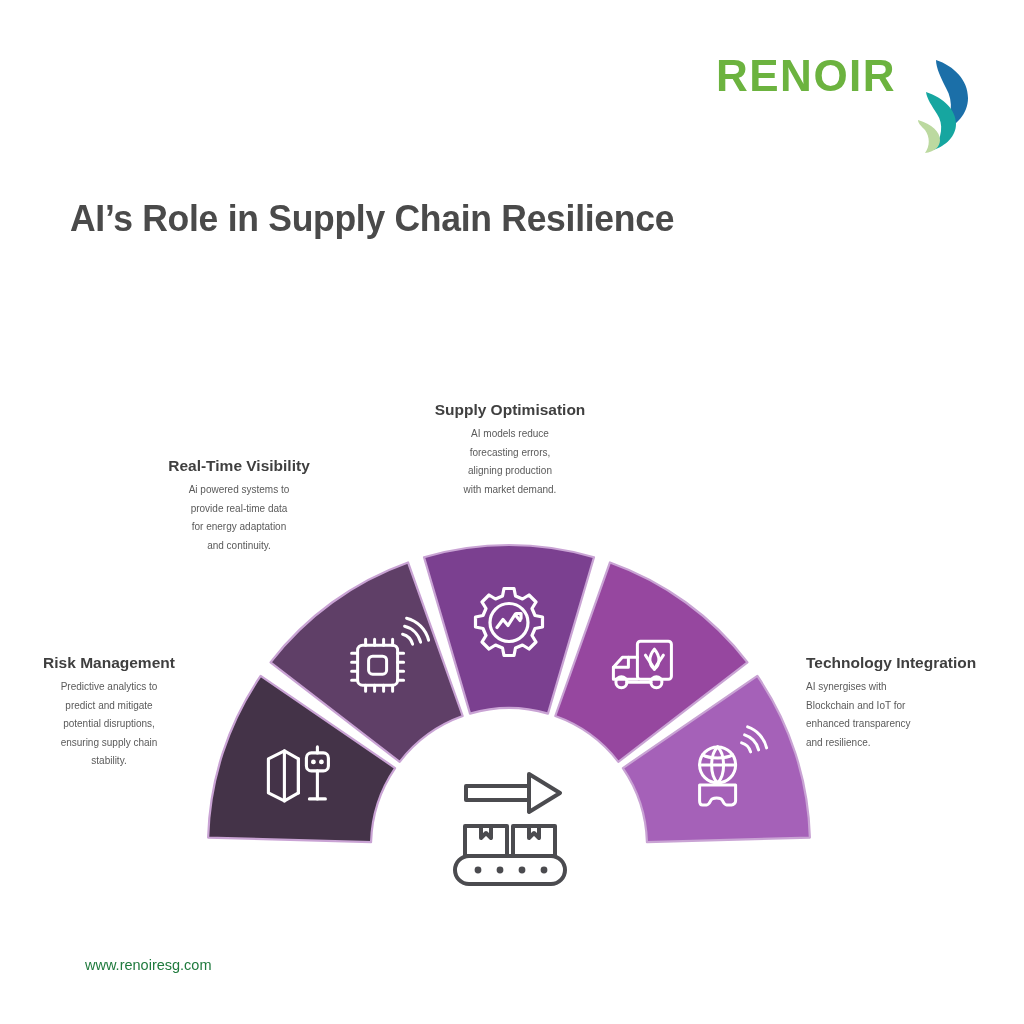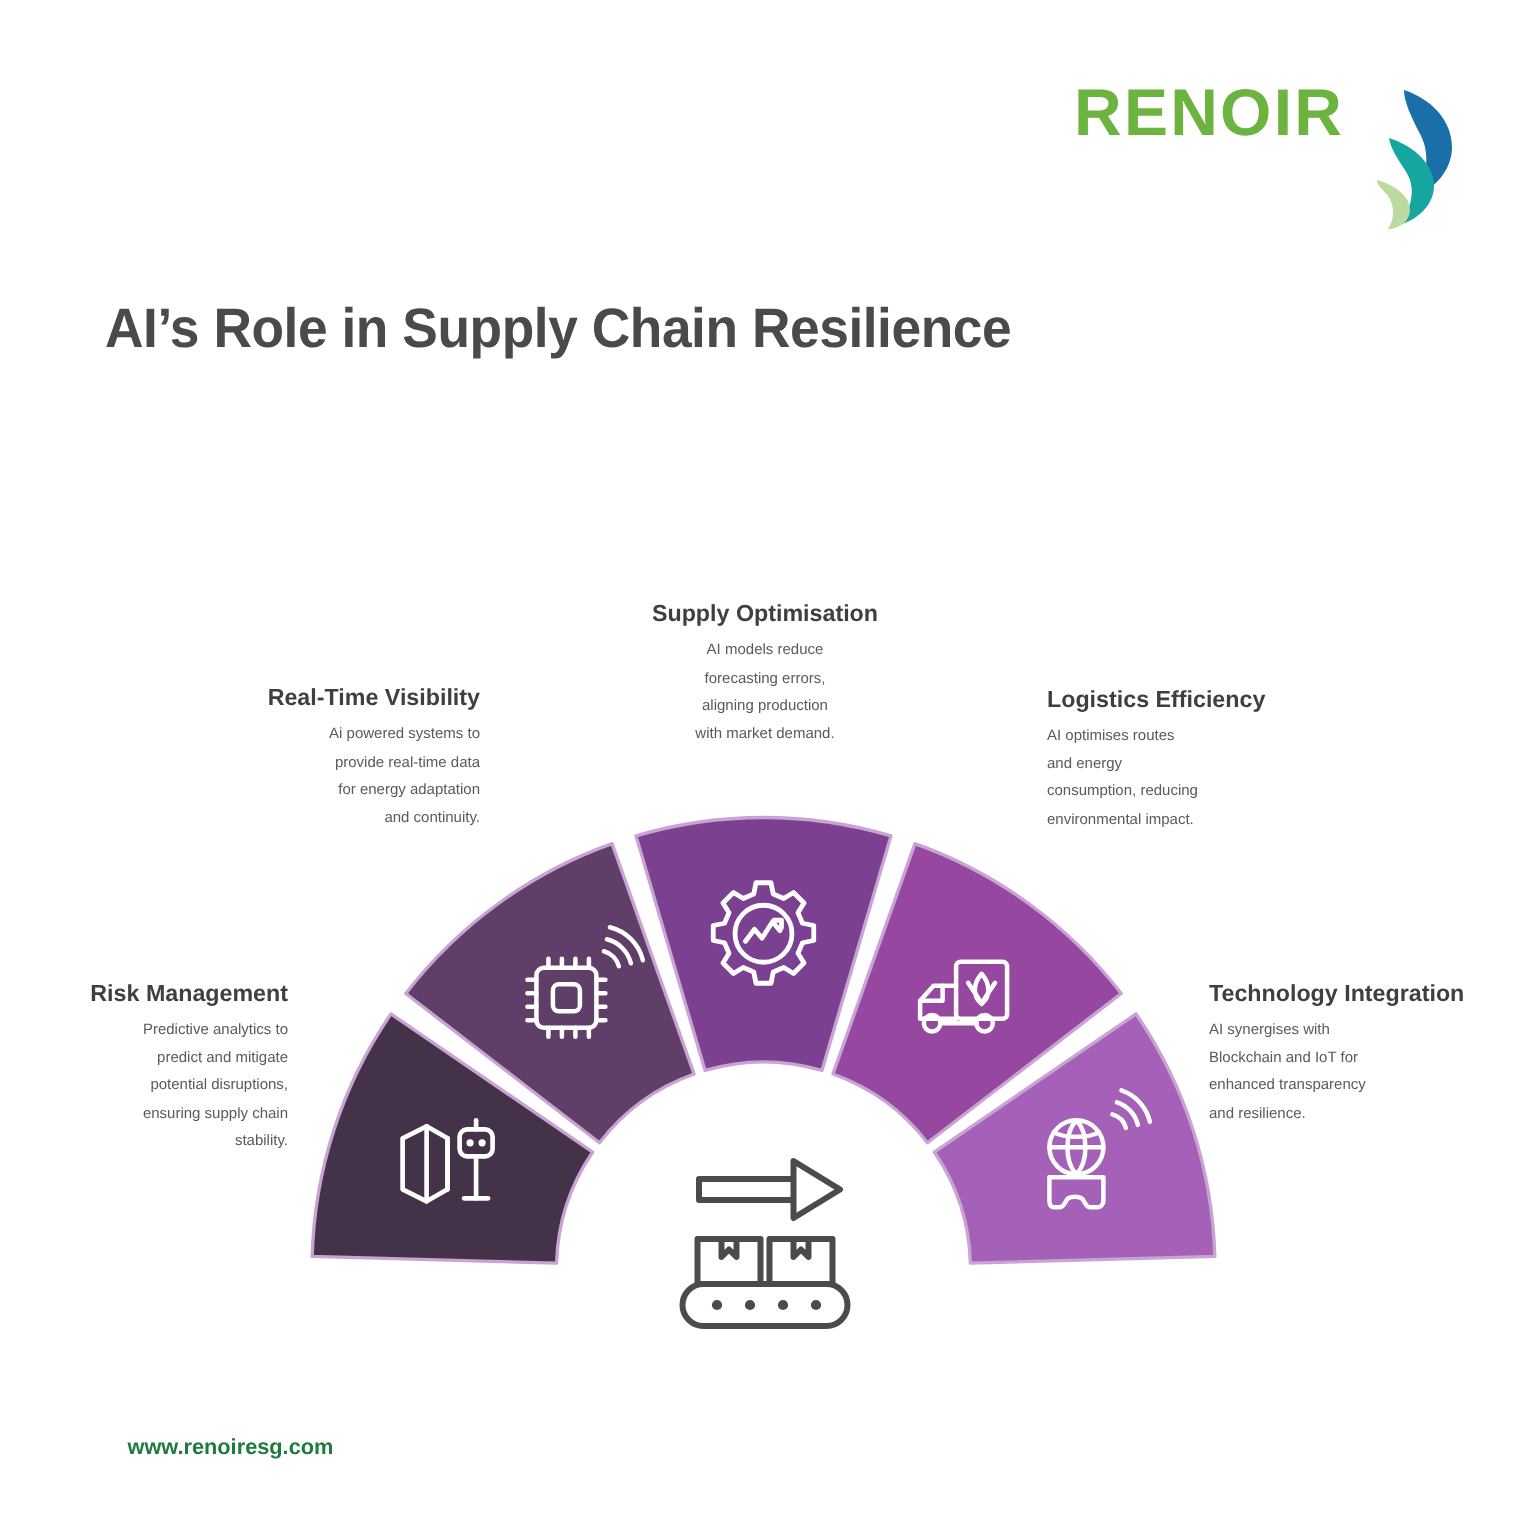--- a/index.html
+++ b/index.html
@@ -83,37 +83,37 @@
     color: #3f3f3f;
     margin-bottom: 4px;
   }
   .callout .c-body {
     font-family: "Liberation Sans", sans-serif;
     font-size: 10px;
     line-height: 18.6px;
     color: #5a5a5a;
     white-space: pre-line;
   }
-  .align-right { text-align: right; }
+  .align-right { text-align: center; }
   .align-left  { text-align: left; }
   .align-center{ text-align: center; }
 
   #callout-risk       { left: 26px;  top: 652px; width: 166px; }
   #callout-realtime   { left: 158px; top: 455px; width: 162px; }
   #callout-demand     { left: 428px; top: 399px; width: 164px; }
   #callout-logistics  { left: 698px; top: 456px; width: 172px; }
   #callout-technology { left: 806px; top: 652px; width: 172px; }
 
   
   #footer-url {
     position: absolute;
     left: 85px;
     top: 957px;
     font-family: "Liberation Sans", sans-serif;
-    font-weight: bold;
+    font-weight: normal;
     font-size: 14.5px;
     color: #1f7a3d;
   }
 </style>
 </head>
 <body>
 
 <div id="page">
 
   <div id="logo">
@@ -229,28 +229,20 @@
 
   <div class="callout align-center" id="callout-demand">
     <div class="c-title">Supply
 Optimisation</div>
     <div class="c-body">AI models reduce
 forecasting errors,
 aligning production
 with market demand.</div>
   </div>
 
-  <div class="callout align-left" id="callout-logistics">
-    <div class="c-title">Logistics
-Efficiency</div>
-    <div class="c-body">AI optimises routes
-and energy
-consumption, reducing
-environmental impact.</div>
-  </div>
 
   <div class="callout align-left" id="callout-technology">
     <div class="c-title">Technology
 Integration</div>
     <div class="c-body">AI synergises with
 Blockchain and IoT for
 enhanced transparency
 and resilience.</div>
   </div>
 

